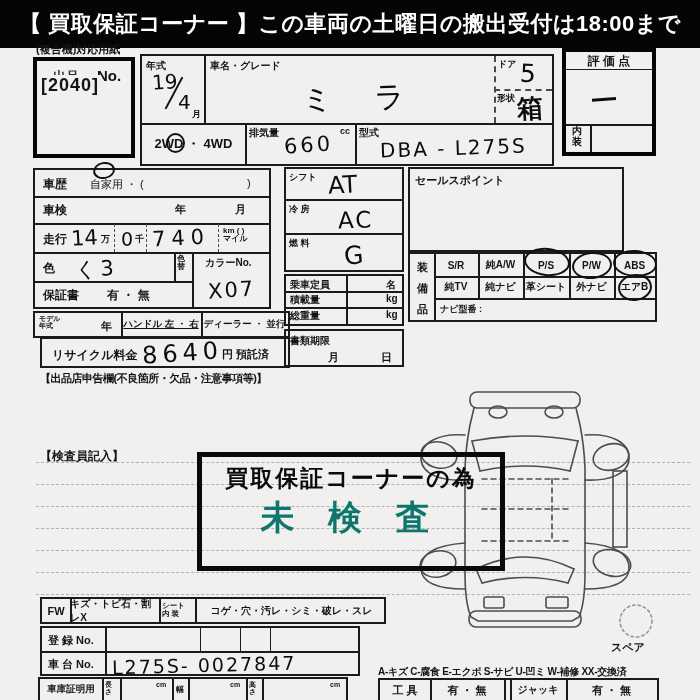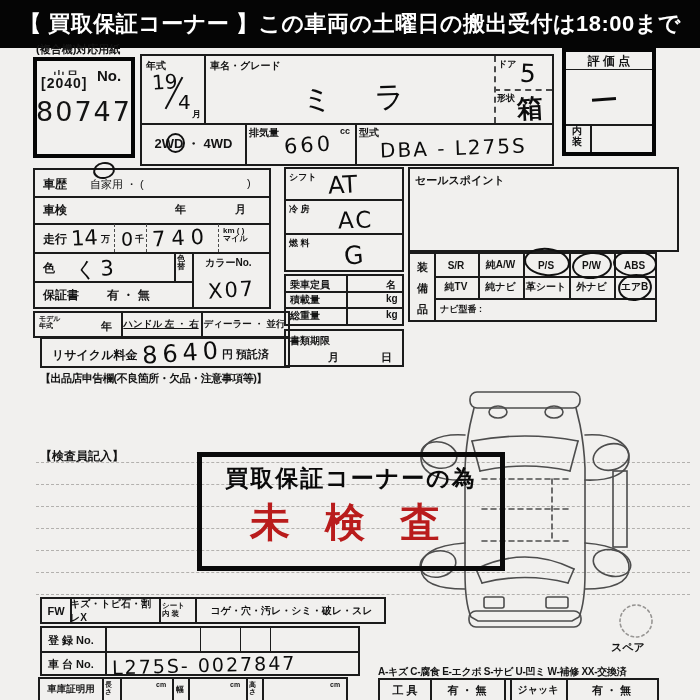--- a/index.html
+++ b/index.html
@@ -28,24 +28,21 @@
 
   <div class="ctr" style="left:0;top:0;width:700px;height:48px;background:#050505;">
     <span style="color:#fff;font-size:22px;font-weight:bold;letter-spacing:0.5px;">【 買取保証コーナー 】この車両の土曜日の搬出受付は18:00まで</span>
   </div>
 
   <div class="lbl" style="left:36px;top:42px;font-size:11px;">(複合機)対応用紙</div>
 
   <div class="cell thick" style="left:33px;top:57px;width:102px;height:101px;">
     <span class="lbl" style="left:16px;top:7px;font-size:13px;color:#2c2c2c;">出品</span>
     <span class="lbl" style="left:60px;top:6px;font-size:15px;">No.</span>
-    <span class="lbl" style="left:3px;top:14px;font-size:14px;letter-spacing:1px;background:#f1f0ee;padding:0 1px;">[2040]</span>
-    <div class="ctr" style="left:0;top:30px;width:94px;height:40px;">
-      <span style="font-family:'DejaVu Sans',sans-serif;font-size:27px;letter-spacing:2px;">80747</span>
-    </div>
+    <span class="lbl" style="left:3px;top:14px;font-size:18px;letter-spacing:1px;background:#f1f0ee;padding:0 1px;">[2040]</span>
   </div>
 
   <div class="cell" style="left:140px;top:54px;width:414px;height:112px;">
     <div class="hline" style="left:0;top:67px;width:410px;"></div>
     <div class="vline" style="left:62px;top:0;height:67px;"></div>
     <div class="vline dashv" style="left:352px;top:0;height:67px;"></div>
     <div class="hline dashh" style="left:352px;top:33px;width:58px;"></div>
     <div class="vline" style="left:103px;top:67px;height:41px;"></div>
     <div class="vline" style="left:213px;top:67px;height:41px;"></div>
 
@@ -184,21 +181,21 @@
     <span class="lbl" style="left:4px;top:33px;font-size:10px;">総重量</span>
     <span class="unit" style="left:100px;top:33px;font-size:10px;">kg</span>
   </div>
 
   <div class="cell" style="left:284px;top:329px;width:120px;height:38px;">
     <span class="lbl" style="left:4px;top:3px;font-size:10px;">書類期限</span>
     <span class="lbl" style="left:42px;top:19px;font-size:11px;">月</span>
     <span class="lbl" style="left:95px;top:19px;font-size:11px;">日</span>
   </div>
 
-  <div class="cell" style="left:408px;top:167px;width:271px;height:85px;padding-left:28px;">
+  <div class="cell" style="left:408px;top:167px;width:216px;height:85px;padding-left:28px;">
     <span class="lbl" style="left:5px;top:4px;font-size:11px;">セールスポイント</span>
   </div>
 
   <div class="cell" style="left:408px;top:252px;width:249px;height:70px;">
     <div class="vline" style="left:24px;top:0;height:66px;"></div>
     <div class="hline" style="left:24px;top:22px;width:221px;"></div>
     <div class="hline" style="left:24px;top:44px;width:221px;"></div>
     <div class="vline" style="left:68px;top:0;height:44px;"></div>
     <div class="vline" style="left:113px;top:0;height:44px;"></div>
     <div class="vline" style="left:159px;top:0;height:44px;"></div>
@@ -286,21 +283,21 @@
       <ellipse cx="203" cy="74" rx="18" ry="13" transform="rotate(-14 203 74)"></ellipse>
       <ellipse cx="204" cy="180" rx="19" ry="13" transform="rotate(14 204 180)"></ellipse>
       <rect x="205" y="88" width="14" height="76"></rect>
       <circle cx="228" cy="238" r="16" stroke="#979593" stroke-dasharray="2.5,3"></circle>
     </g>
   </svg>
   <div style="position:absolute;left:611px;top:640px;font-size:11px;font-weight:bold;">スペア</div>
 
   <div class="abs" style="left:197px;top:452px;width:308px;height:119px;border:5px solid #0a0a0a;z-index:5;text-align:center;">
     <div style="margin-top:6px;font-size:23px;font-weight:900;letter-spacing:2px;color:#0a0a0a;">買取保証コーナーの為</div>
-    <div style="margin-top:1px;font-size:40px;font-weight:900;letter-spacing:12px;color:#b91c1c;">未 検 査</div>
+    <div style="margin-top:1px;font-size:34px;font-weight:900;letter-spacing:12px;color:#0f766e;">未 検 査</div>
   </div>
 
   <div class="cell" style="left:40px;top:597px;width:346px;height:27px;">
     <div class="vline" style="left:28px;top:0;height:23px;"></div>
     <div class="vline" style="left:117px;top:0;height:23px;"></div>
     <div class="vline" style="left:153px;top:0;height:23px;"></div>
     <div class="ctr" style="left:0;top:0;width:28px;height:23px;">
         <span class="lbl" style="position:static;font-size:11px;">FW</span>
       </div>
     <div class="ctr" style="left:28px;top:0;width:89px;height:23px;">

